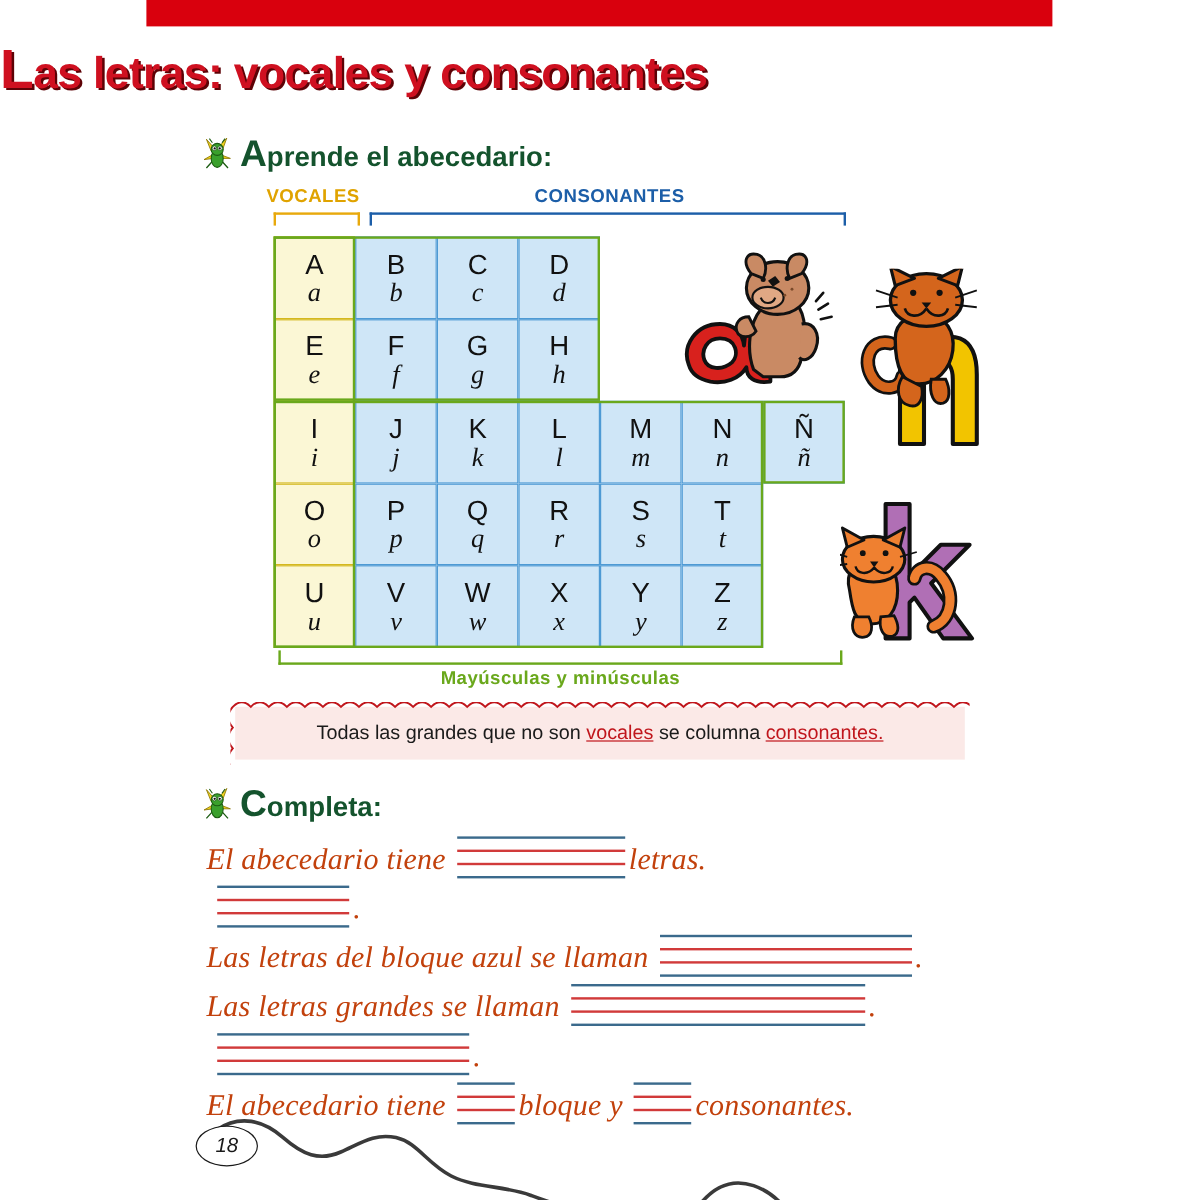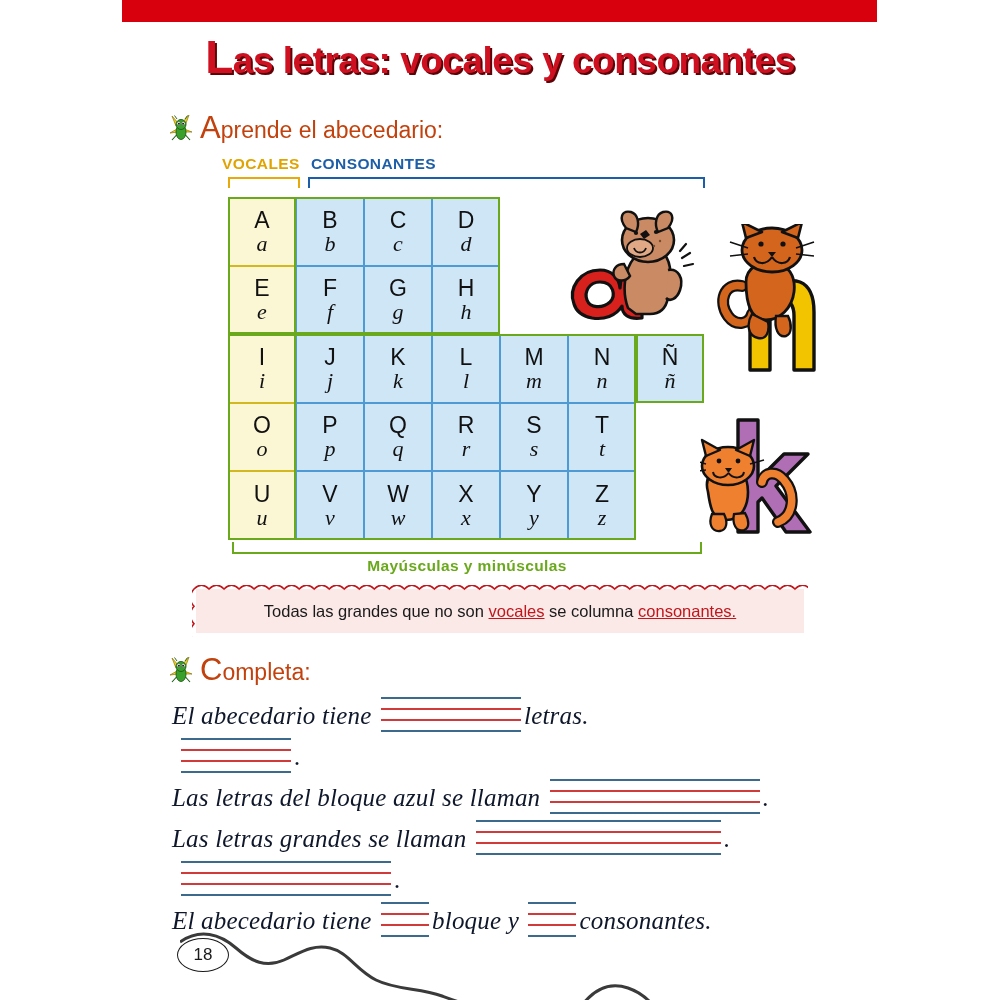--- a/index.html
+++ b/index.html
@@ -24,21 +24,20 @@
     height: 22px;
     background: #d9000d;
   }
 
   
   #page-title {
     position: absolute;
     left: 0;
     top: 40px;
     width: 1000px;
-    text-align: center;
     font-family: "Liberation Sans", sans-serif;
     font-weight: bold;
     font-size: 37px;
     letter-spacing: -0.5px;
     color: #cf1020;
     text-shadow: 2px 2px 0 #5d0206;
     white-space: nowrap;
   }
   #page-title .drop-cap {
     font-size: 46px;
@@ -48,22 +47,23 @@
   
   .section-head {
     position: absolute;
     display: flex;
     align-items: center;
     gap: 6px;
     white-space: nowrap;
   }
   .section-head .head-text {
     font-size: 23px;
-    color: #c2410c;
+    color: #14532d;
     font-family: "Liberation Sans", sans-serif;
+    font-weight: bold;
   }
   .section-head .head-text .drop-cap {
     font-size: 31px;
   }
   #head-aprende { left: 168px; top: 110px; }
   #head-completa { left: 168px; top: 652px; }
 
   .bug-icon { width: 26px; height: 30px; display: block; }
 
   
@@ -74,21 +74,21 @@
     letter-spacing: 0.4px;
     white-space: nowrap;
   }
   #label-vocales {
     left: 222px; top: 155px;
     color: #e0a300;
   }
   #label-consonantes {
     left: 311px; top: 155px;
     width: 394px;
-    text-align: left;
+    text-align: center;
     color: #1c5ea8;
   }
   #label-mayusculas {
     left: 232px; top: 557px;
     width: 470px;
     text-align: center;
     color: #6aa81c;
   }
 
   
@@ -217,21 +217,21 @@
   .ex-row {
     display: flex;
     align-items: baseline;
     height: 41px;
     white-space: nowrap;
   }
   .ex-text {
     font-family: "Liberation Serif", serif;
     font-style: italic;
     font-size: 25px;
-    color: #0f172a;
+    color: #c2410c;
     letter-spacing: 0.2px;
   }
   .ruled-blank {
     position: relative;
     display: inline-block;
     height: 34px;
     vertical-align: middle;
     margin: 0 3px;
     top: 7px;
   }
@@ -243,34 +243,35 @@
     height: 0;
   }
   .ruled-blank .l1 { top: 0px;    border-top: 2px solid #3b6a8c; }
   .ruled-blank .l2 { top: 11px;   border-top: 2px solid #d13a3a; }
   .ruled-blank .l3 { top: 22px;   border-top: 2px solid #d13a3a; }
   .ruled-blank .l4 { top: 33px;   border-top: 2px solid #3b6a8c; }
 
   
   #page-number {
     position: absolute;
-    left: 177px;
+    left: 163px;
     top: 938px;
     width: 50px;
     height: 32px;
     border: 1.5px solid #1a1a1a;
     border-radius: 50%;
     display: flex;
     align-items: center;
     justify-content: center;
     font-size: 17px;
     color: #1a1a1a;
     background: #fff;
     z-index: 3;
     font-family: "Liberation Sans", sans-serif;
+    font-style: italic;
   }
   #footer-squiggle {
     position: absolute;
     left: 180px;
     top: 930px;
     width: 700px;
     height: 70px;
   }
 </style>
 </head>

